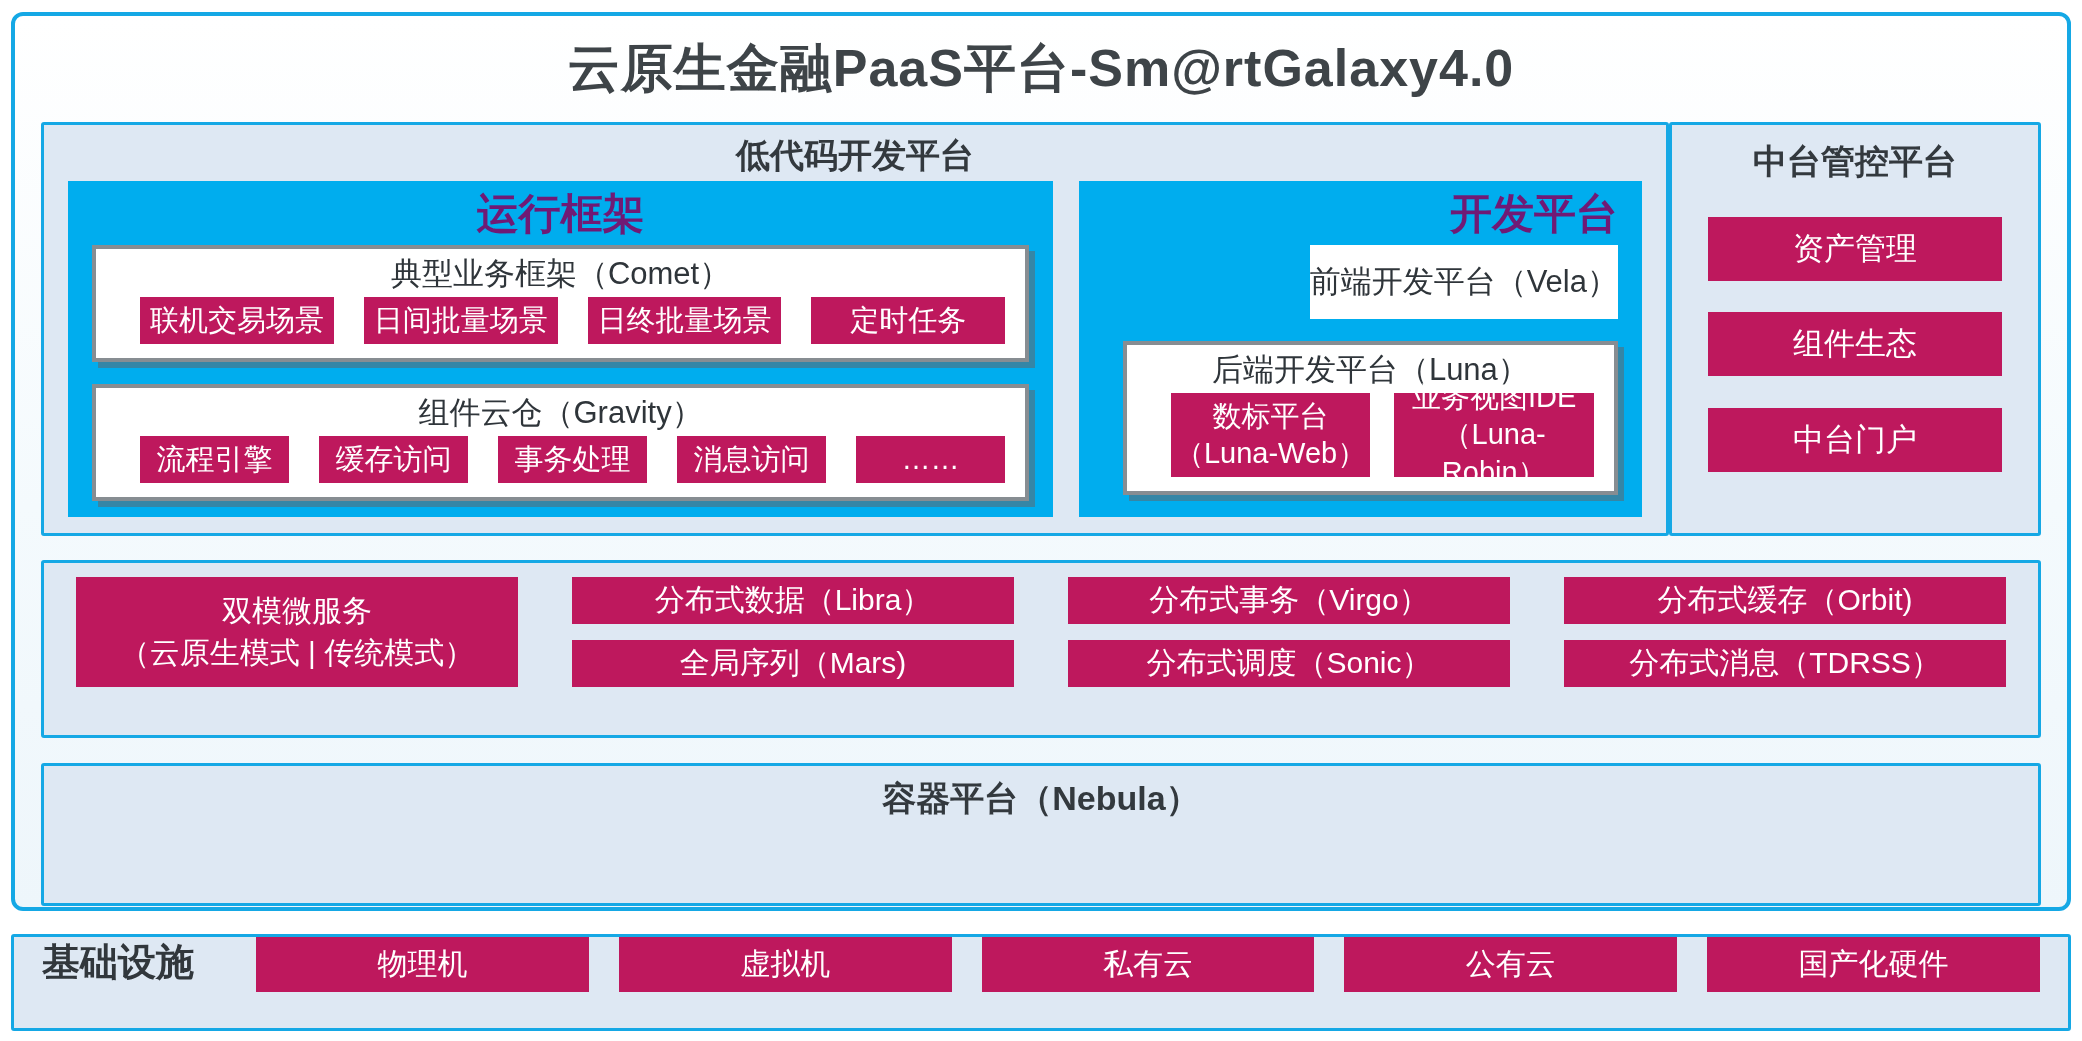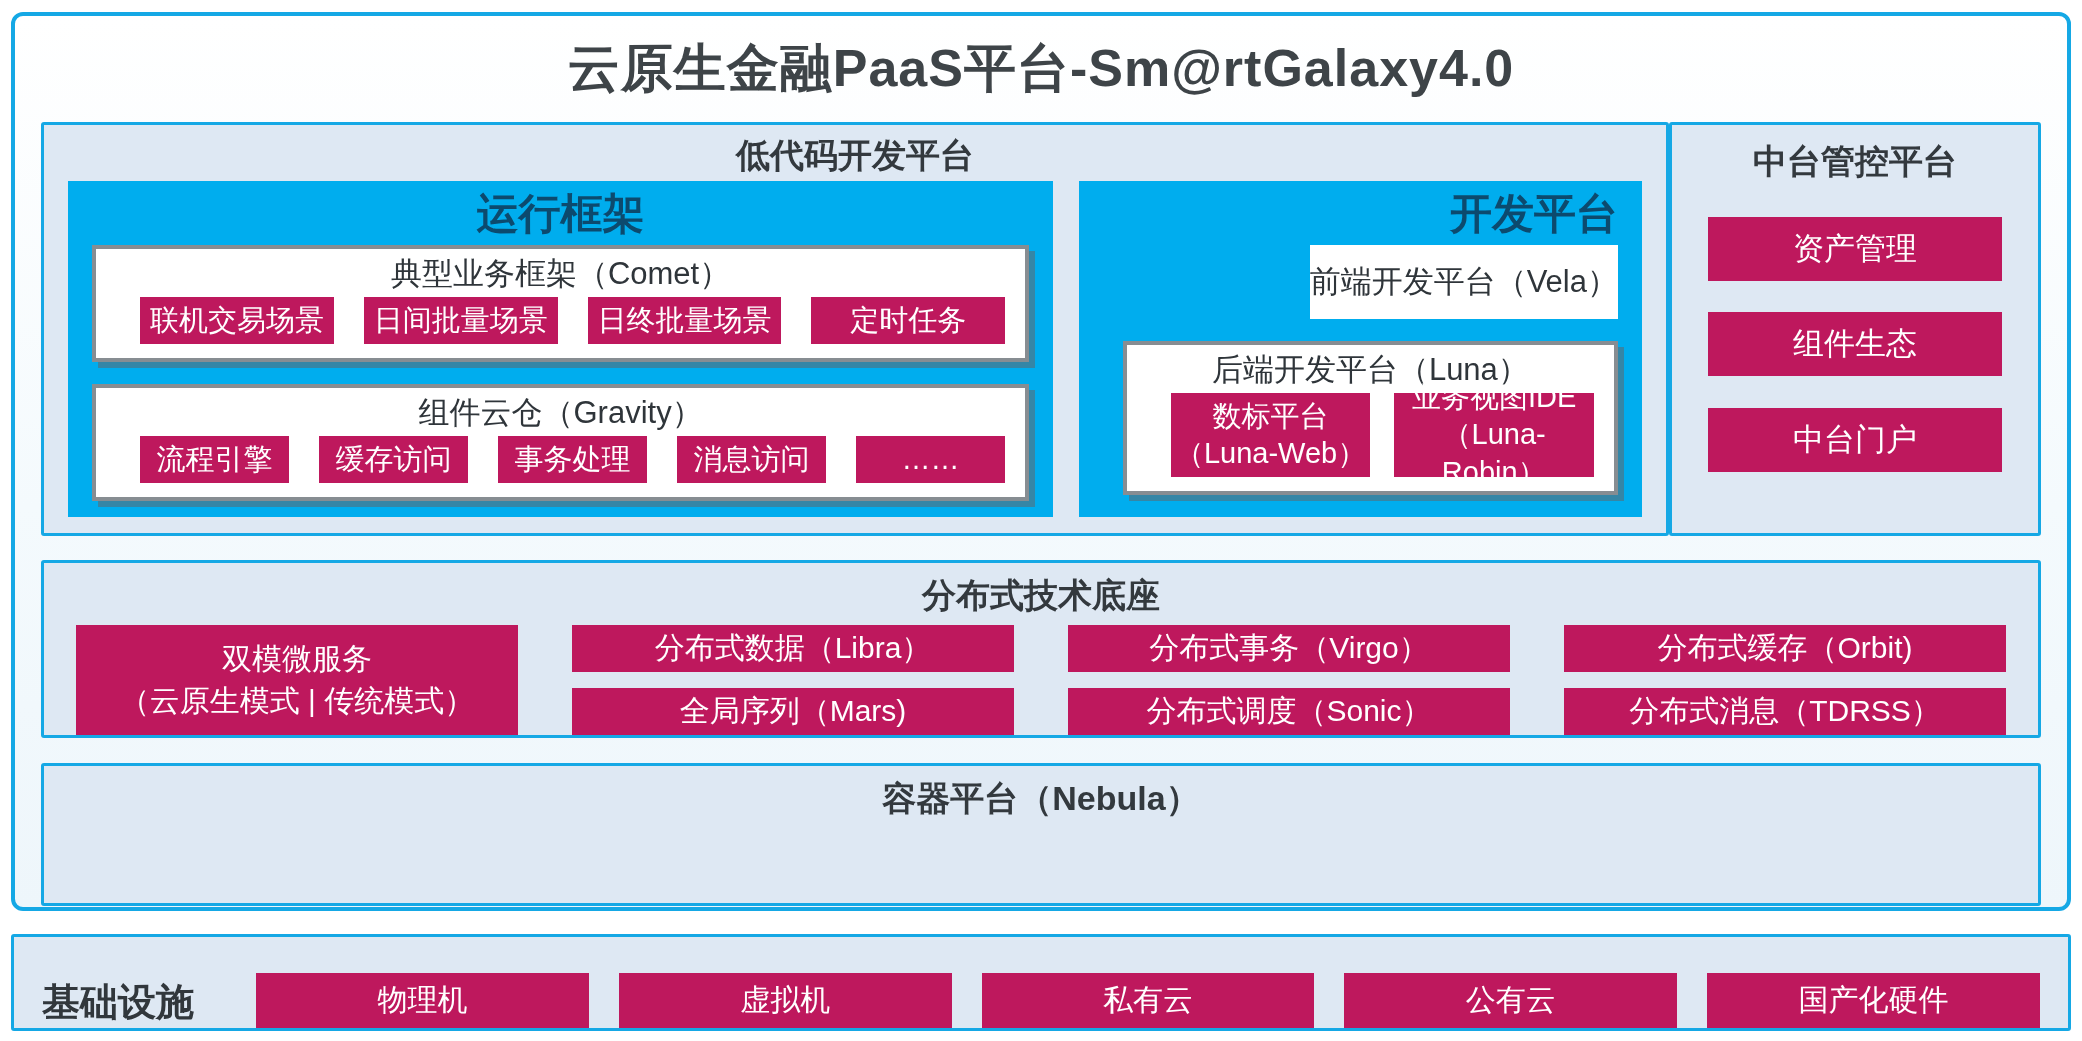--- a/index.html
+++ b/index.html
@@ -31,21 +31,21 @@
 
   .row1{display:flex;margin:18px 26px 0;height:414px;}
 
   
   .lowcode{flex:1;display:flex;flex-direction:column;padding:6px 24px 16px;}
   .lowcode-body{flex:1;display:flex;gap:26px;margin-top:2px;}
 
   .bluebox{background:#00adee;display:flex;flex-direction:column;padding:2px 24px 0;}
   .runtime{flex:1.82;}
   .dev{flex:1;align-items:flex-end;}
-  .bluebox-title{color:#0c4a6e;font-size:42px;font-weight:700;text-align:center;line-height:62px;}
+  .bluebox-title{color:#701a75;font-size:42px;font-weight:700;text-align:center;line-height:62px;}
 
   .graybox{
     background:#ffffff;border:4px solid #878d92;
     box-shadow:6px 6px 0 rgba(96,102,108,0.55);
     padding:2px 20px 14px;
   }
   .graybox-title{font-size:31px;color:#2f353a;text-align:center;line-height:46px;}
   .comet{margin-bottom:22px;}
 
   .btn{
@@ -75,21 +75,21 @@
   .dist-btn{height:47px;font-size:30px;}
 
   
   .containerplat{margin:25px 26px 0;height:143px;padding:8px 16px 0;display:flex;flex-direction:column;}
   .cont-row{display:flex;gap:18px;margin-top:8px;}
   .cont-btn{flex:1;height:47px;font-size:30px;}
 
   
   .infra{
     position:absolute;left:11px;top:934px;width:2060px;height:97px;
-    display:flex;align-items:flex-end;padding:0 28px;gap:30px;border-radius:3px;
+    display:flex;align-items:flex-start;padding:0 28px;gap:30px;border-radius:3px;
   }
   .infra-label{font-size:38px;font-weight:700;color:#31373c;margin-right:32px;white-space:nowrap;}
   .infra-btn{flex:1;height:55px;font-size:30px;}
 </style>
 </head>
 <body>
 
 <div class="outer">
 
   <div class="main-title">云原生金融PaaS平台-Sm@rtGalaxy4.0</div>
@@ -151,21 +151,20 @@
       <div class="mid-stack">
         <div class="btn mid-btn">资产管理</div>
         <div class="btn mid-btn">组件生态</div>
         <div class="btn mid-btn">中台门户</div>
       </div>
     </section>
 
   </div>
 
   <section class="panel distributed">
-    <div class="panel-title">分布式技术底座</div>
     <div class="dist-body">
       <div class="btn featured">
         <span>双模微服务</span>
         <span>（云原生模式 | 传统模式）</span>
       </div>
       <div class="dist-col">
         <div class="btn dist-btn">分布式数据（Libra）</div>
         <div class="btn dist-btn">全局序列（Mars)</div>
       </div>
       <div class="dist-col">

